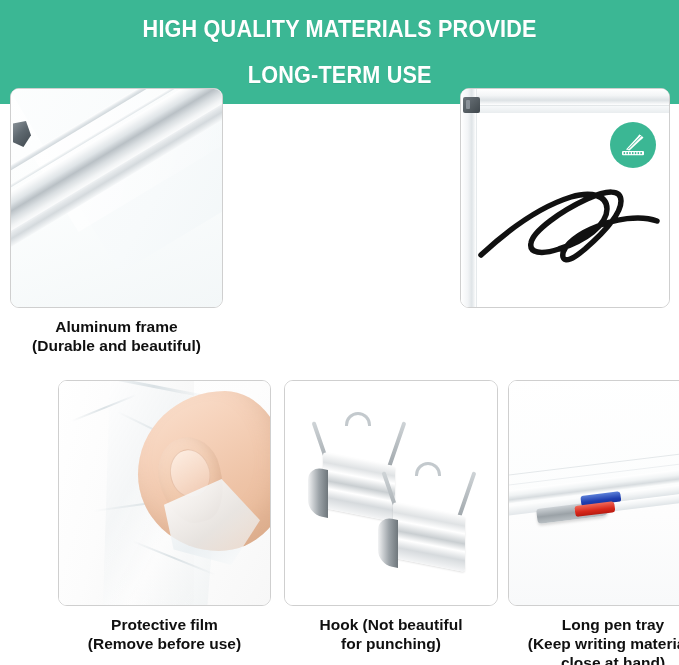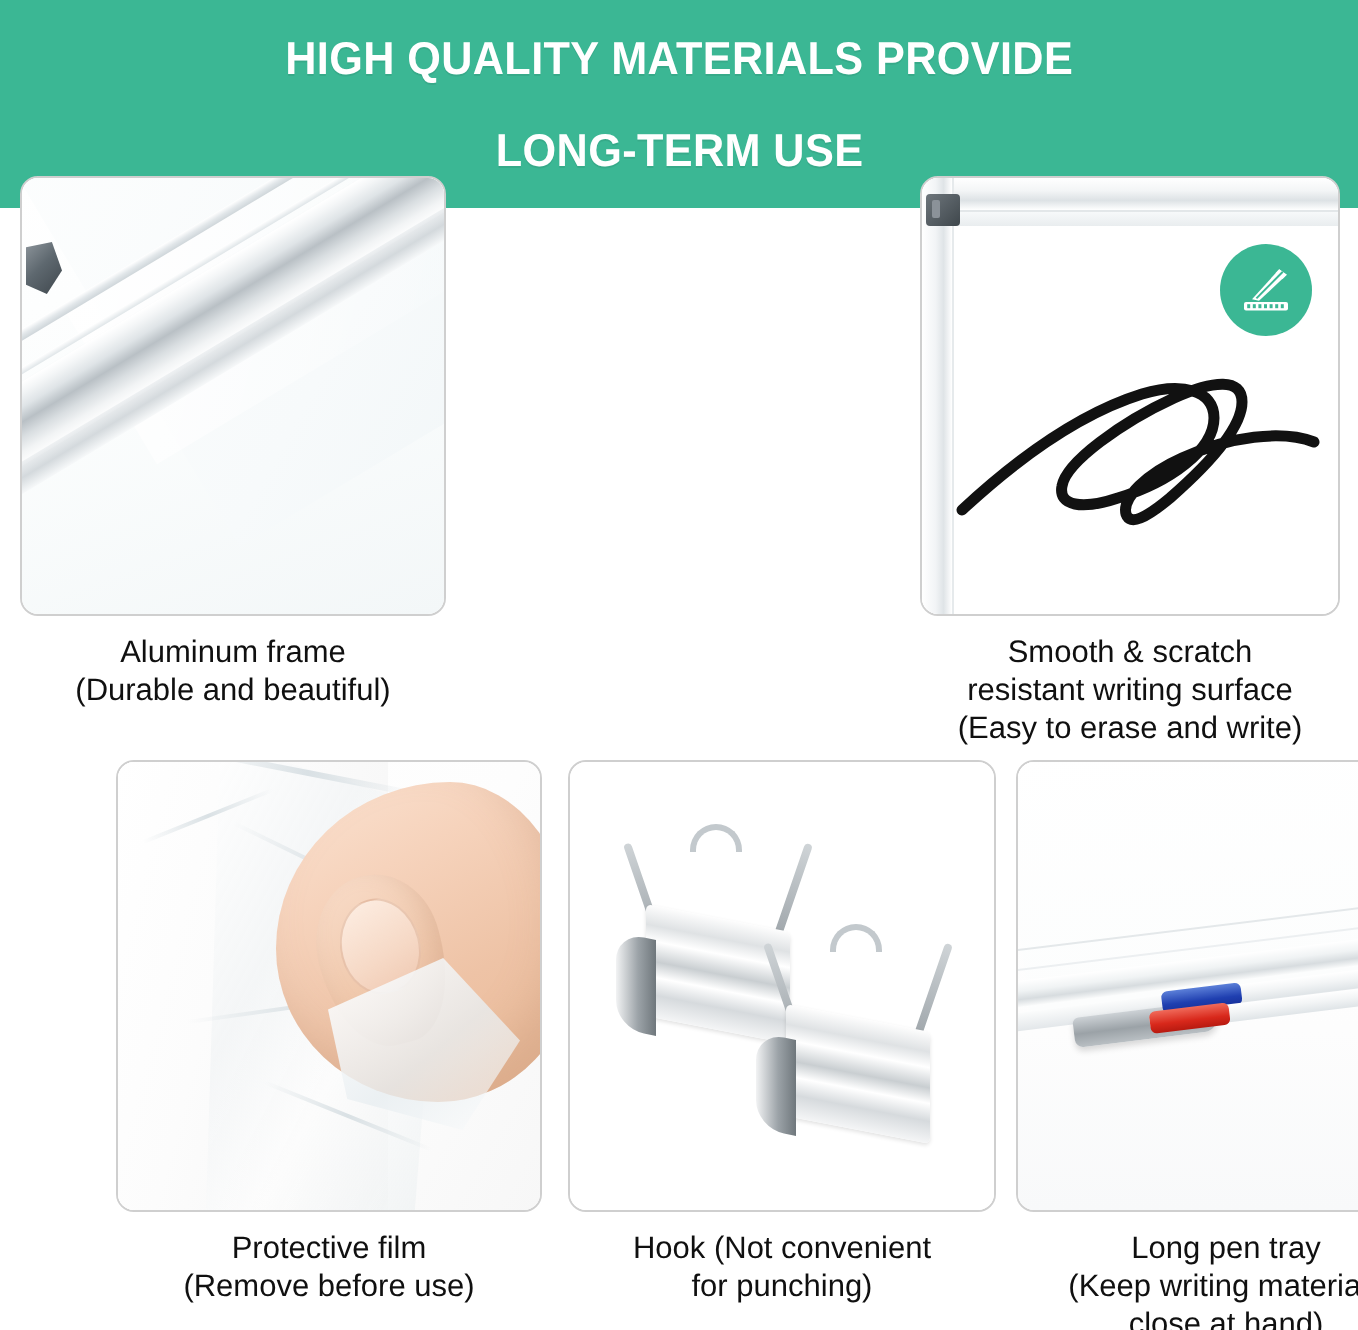--- a/index.html
+++ b/index.html
@@ -27,21 +27,21 @@
     font-size: 23px;
     letter-spacing: 0.2px;
     line-height: 30px;
     text-align: center;
     transform: scaleX(0.94);
     text-shadow: 0 1px 0 rgba(0,0,0,0.07);
     white-space: nowrap;
   }
 
   
-  .grid { position: absolute; left: 0; top: 88px; width: 679px; }
+  .grid { position: absolute; left: 0; top: 88px; width: 679px; font-weight: bold; }
   .row { position: relative; width: 679px; }
   .row1 { height: 292px; }
   .row2 { height: 285px; margin-left: 48px; }
 
   .cell { position: absolute; top: 0; }
   .cell.c0 { left: 10px;  width: 213px; }
   .cell.c1 { left: 236px; width: 214px; }
   .cell.c2 { left: 460px; width: 210px; }
 
   .card {
@@ -401,23 +401,20 @@
 
             <svg class="wb-scribble" viewBox="0 0 196 120">
               <path d="M6 88 C 34 62, 64 40, 96 30 C 116 24, 132 28, 132 42
                        C 132 58, 110 74, 84 82 C 66 88, 54 86, 56 76
                        C 58 64, 86 44, 112 32 C 132 23, 146 22, 146 34
                        C 146 48, 126 68, 110 82 C 98 92, 90 96, 88 90
                        C 86 82, 98 70, 116 62 C 140 51, 166 48, 182 54" fill="none" stroke="#111111" stroke-width="5.5" stroke-linecap="round" stroke-linejoin="round"></path>
             </svg>
           </div>
         </div>
-        <div class="caption">Smooth &amp; scratch
-resistant writing surface
-(Easy to erase and write)</div>
       </div>
     </div>
 
     <div class="row row2">
 
       <div class="cell c0">
         <div class="card">
           <div class="art">
             <div class="film-bg"></div>
             <div class="film-sheet"></div>
@@ -450,21 +447,21 @@
             </div>
             <div class="hook h2">
               <div class="wireL"></div>
                 <div class="wireR"></div>
                 <div class="wireTop"></div>
               <div class="clip"></div>
                 <div class="lip"></div>
             </div>
           </div>
         </div>
-        <div class="caption">Hook (Not convenient
+        <div class="caption">Hook (Not beautiful
 for punching)</div>
       </div>
 
       <div class="cell c2">
         <div class="card">
           <div class="art">
             <div class="tray-bg"></div>
             <div class="tray-board"></div>
             <div class="tray-line l1"></div>
             <div class="tray-line l2"></div>

